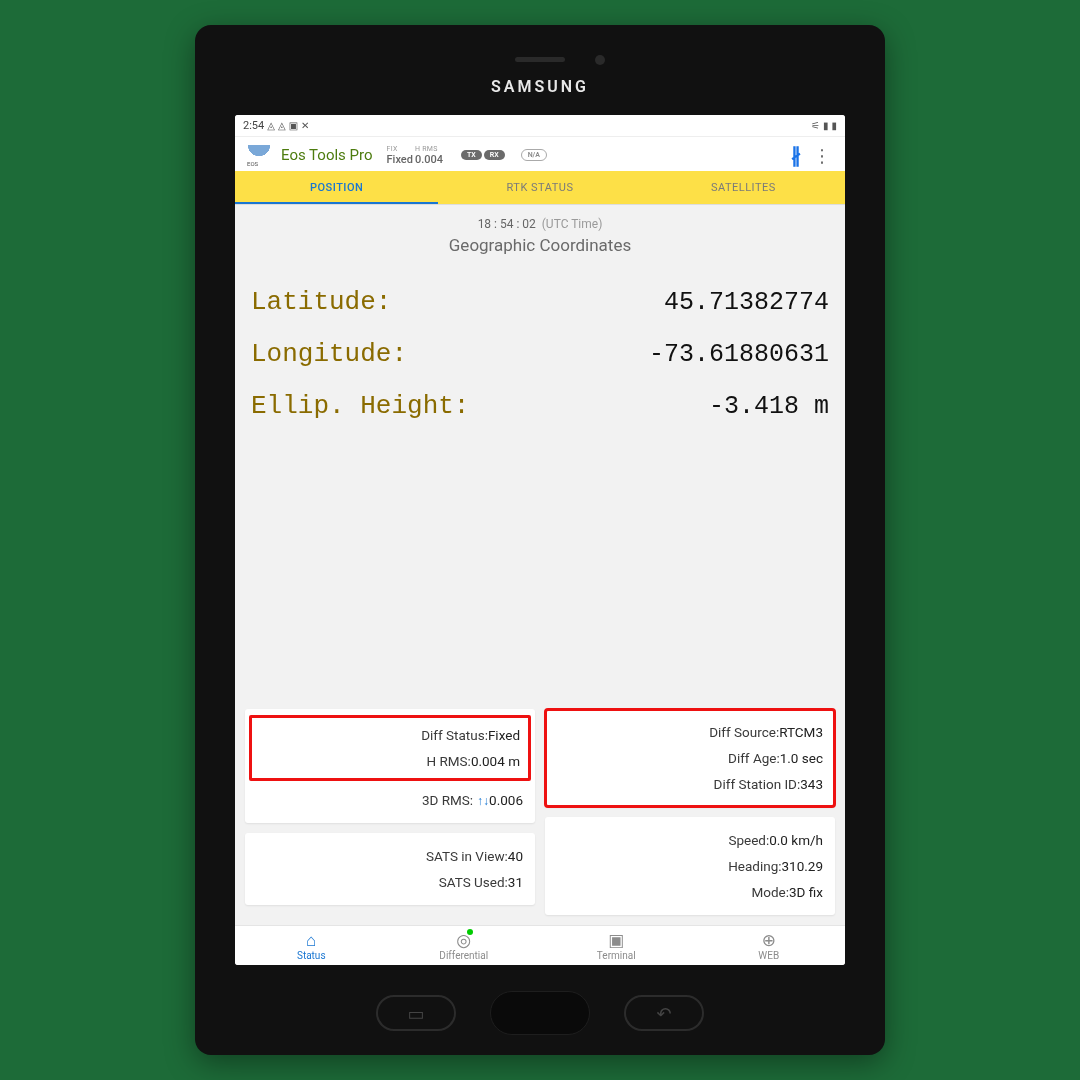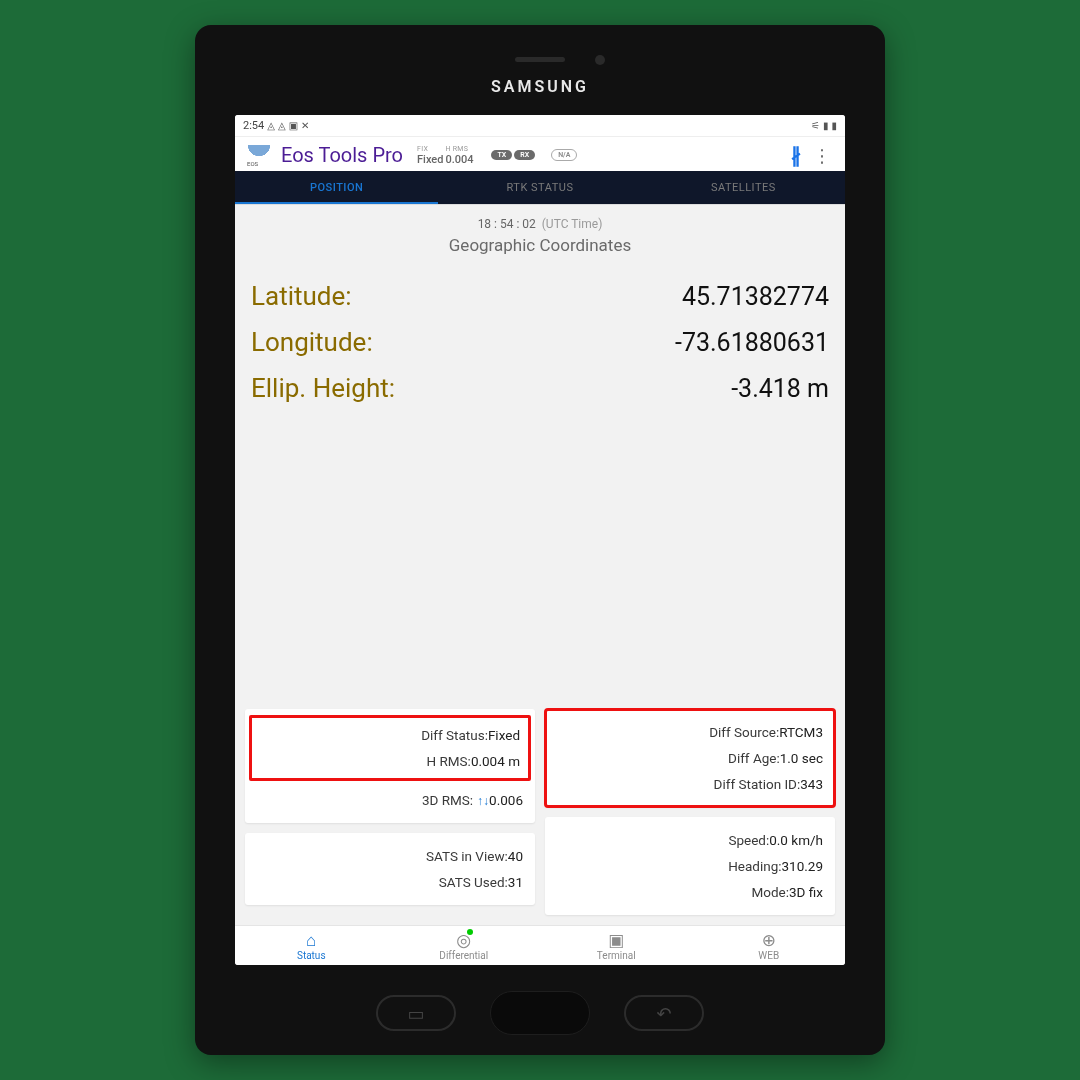--- a/index.html
+++ b/index.html
@@ -102,52 +102,52 @@
     gap: 8px;
   }
   .app-header .logo {
     width: 28px; height: 20px;
     background: radial-gradient(circle at 50% 0, #7aa8d8 0 45%, transparent 46%);
     position:relative;
   }
   .app-header .logo::after{
     content:"EOS"; position:absolute; bottom:-2px; left:2px; font-size:6px; color:#555;
   }
-  .app-header .title { font-size: 20px; color:#4c1d95; flex: 0 0 auto; }
+  .app-header .title { font-size: 15px; color:#4d7c0f; flex: 0 0 auto; }
   .header-stats { display:flex; gap:2px; margin-left:6px; }
   .hstat { display:flex; flex-direction:column; align-items:flex-start; }
   .hstat .lbl { font-size:7px; color:#999; letter-spacing:.3px; }
   .hstat .val { font-size:11px; color:#666; font-weight:500; }
   .txrx { display:flex; gap:2px; align-items:center; margin-left:10px;}
   .pill { background:#6b6b6b; color:#fff; font-size:7px; padding:1px 6px; border-radius:8px; font-weight:600;}
   .pill.outline { background:#fff; color:#888; border:1px solid #aaa; }
   .spacer { flex:1; }
   .bticon { color:#1a73e8; font-size:20px; font-weight:600; }
   .menudots { color:#666; font-size:18px; padding:0 4px;}
   .tabs {
-    background:#0f172a;
+    background:#fde047;
     display:flex;
     border-bottom:1px solid #ddd;
   }
   .tab {
     flex:1;
     padding:10px 4px 8px;
     text-align:center;
     font-size:11px;
     letter-spacing:.5px;
     color:#7a7a7a;
     border-bottom:2px solid transparent;
   }
   .tab.active { color:#1976d2; border-bottom-color:#1976d2; font-weight:500;}
   .content { flex:1; padding:8px 10px 6px; display:flex; flex-direction:column; }
   .utc { text-align:center; font-size:12px; color:#666; margin:4px 0 2px; }
   .utc .lbl { color:#9a9a9a; font-size:12px;}
   .sec-title { text-align:center; font-size:17px; color:#6a6a6a; margin:2px 0 10px;}
   .coords { padding: 0 6px 6px; }
-  .coord-row { display:flex; justify-content:space-between; align-items:flex-end; margin:16px 0;}
+  .coord-row { display:flex; justify-content:space-between; align-items:flex-end; margin:22px 0;font-family:Liberation Mono, monospace;}
   .coord-row .k { font-size:26px; color:#8a6b00; }
   .coord-row .v { font-size:25px; color:#111; font-weight:400;}
   .cards { display:flex; gap:10px; margin-top:auto;}
   .col { flex:1; display:flex; flex-direction:column; gap:10px;}
   .card {
     background:#fff;
     border-radius:3px;
     box-shadow: 0 1px 2px rgba(0,0,0,.08);
     padding:10px 12px;
   }

